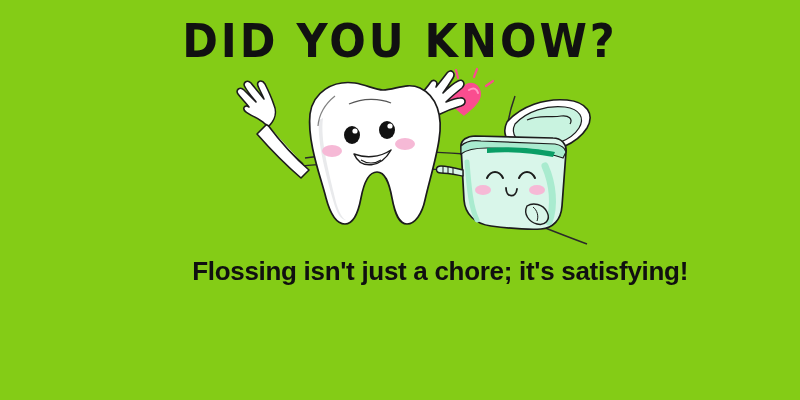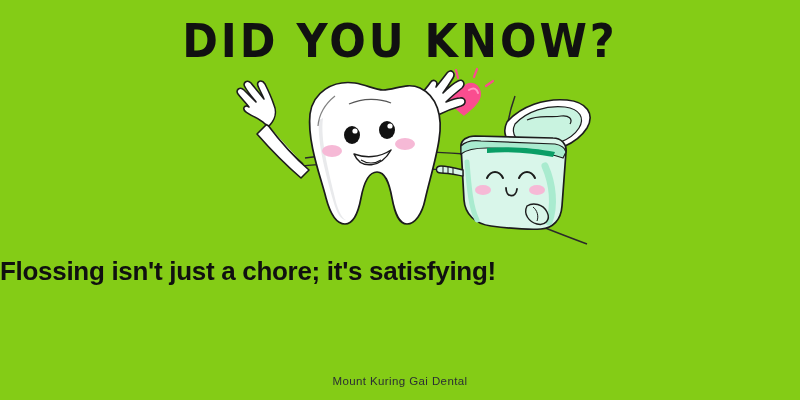--- a/index.html
+++ b/index.html
@@ -51,21 +51,21 @@
     height: 180px;
     overflow: visible;
   }
 
   
   #headline {
     position: absolute;
     top: 255px;
     left: 0;
     width: 688px;
-    text-align: left;
+    text-align: right;
     font-family: "Liberation Sans", sans-serif;
     font-weight: bold;
     font-size: 26px;
     line-height: 32px;
     letter-spacing: -0.3px;
     color: #101010;
   }
   #body-copy {
     position: absolute;
     top: 311px;
@@ -200,15 +200,14 @@
           <path d="M 312 140 C 318 136 328 138 332 146 C 336 154 330 160 322 158
                    C 314 156 308 148 312 140 Z" fill="#d9f6ea" stroke="#1c1c1c" stroke-width="1.4"></path>
           <path d="M 318 141 C 322 144 324 150 322 155" fill="none" stroke="#1c1c1c" stroke-width="1"></path>
         </g>
       </g>
 
     </svg>
   </div>
 
   <div id="headline">Flossing isn't just a chore; it's satisfying!</div>
-  <div id="footer">Mount Kuring Gai Dental</div>
 
 </div>
 
 </body></html>

